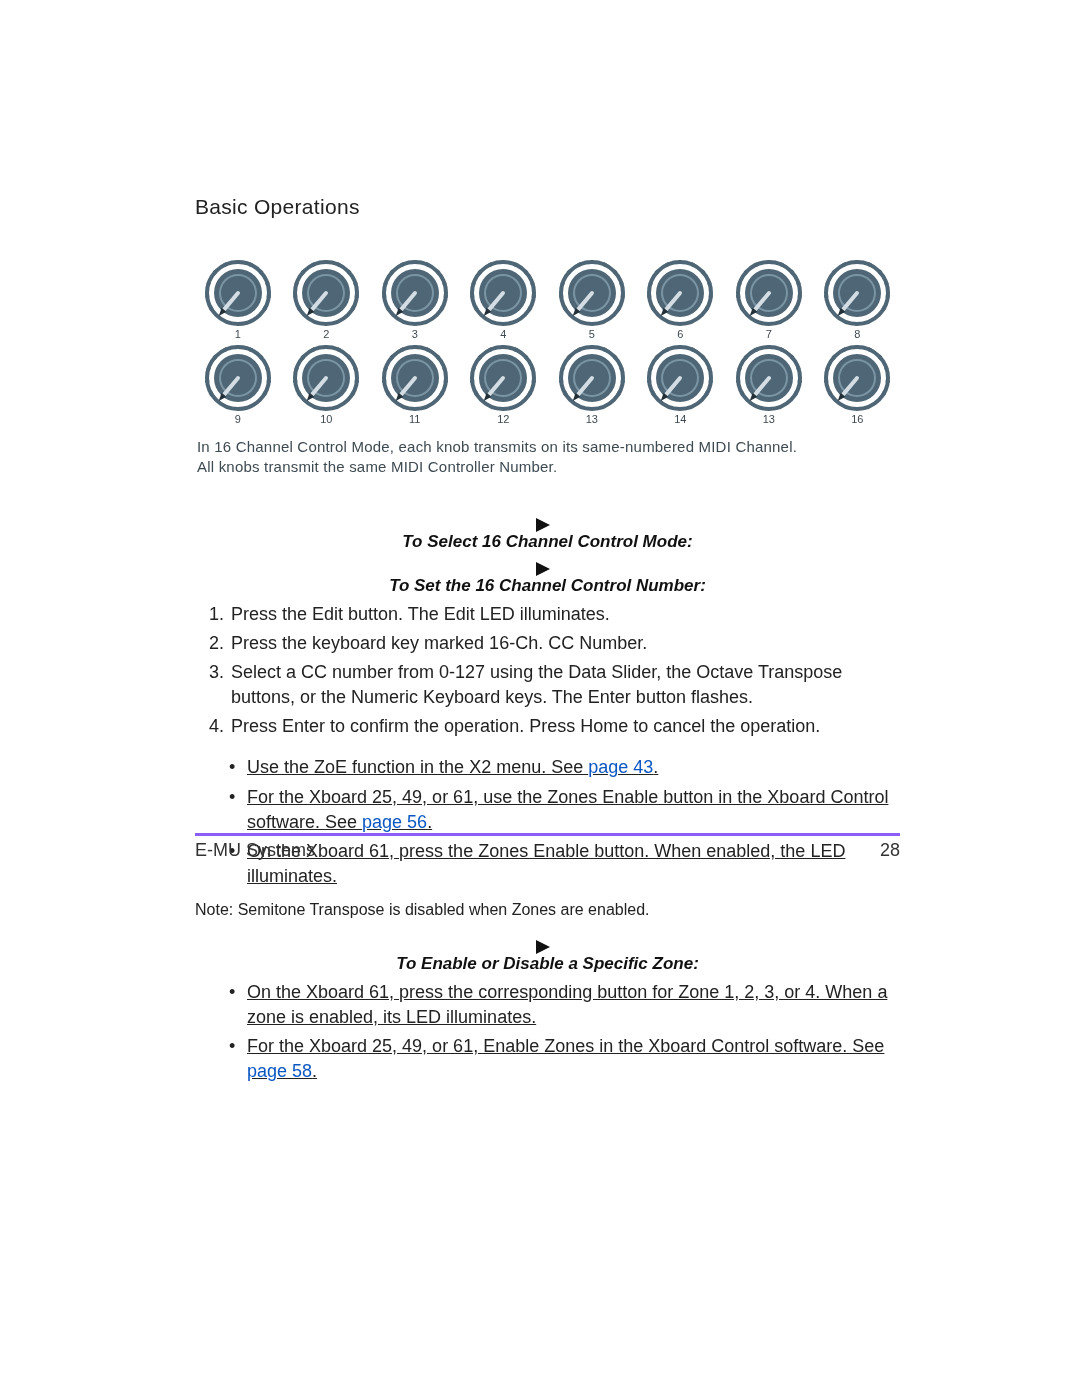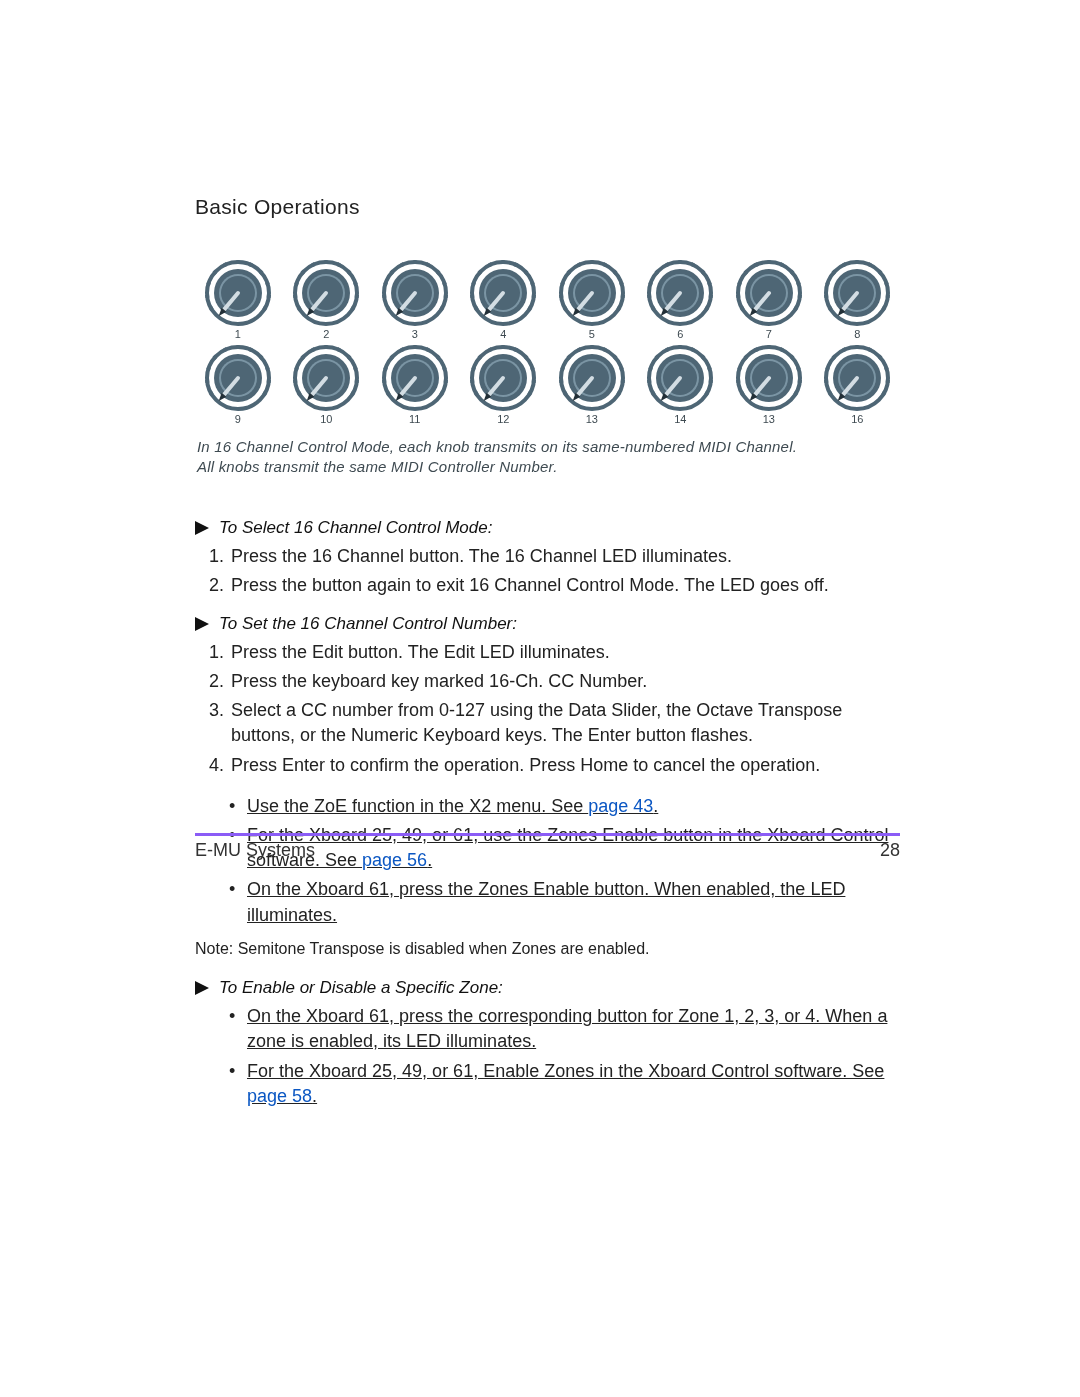--- a/index.html
+++ b/index.html
@@ -5,22 +5,22 @@
   * { box-sizing: border-box; margin: 0; padding: 0; }
   html, body { width: 1080px; height: 1397px; background: #fff; font-family: "Helvetica Neue", Arial, sans-serif; color: #222; }
   .page { width: 1080px; height: 1096px; position: relative; padding: 195px 180px 0 195px; }
   .section-title { font-size: 21px; font-weight: 400; margin-bottom: 40px; letter-spacing: 0.3px; }
   .knobs-figure { margin: 0 0 10px 0; }
   .knob-row { display: flex; gap: 3px; margin-bottom: 2px; }
   .knob-row.row2 { padding-left: 0; margin-top: 4px; }
   .knob-cell { width: 87px; text-align: center; }
   .knob-svg { display: block; margin: 0 auto; }
   .knob-num { font-size: 11px; color: #3e4a51; margin-top: 1px; display: block; }
-  .caption { font-size: 15px; font-style: italic; color: #3e4a51; line-height: 1.35; margin: 12px 0 40px 2px; letter-spacing: 0.2px; }
-  .proc-heading { font-size: 17px; font-weight: 400; font-style: italic; color: #111; margin: 10px 0 6px 0; display: flex; align-items: center; }
+  .caption { font-size: 15px; color: #3e4a51; line-height: 1.35; margin: 12px 0 40px 2px; letter-spacing: 0.2px; }
+  .proc-heading { font-size: 17px; font-weight: 700; font-style: italic; color: #111; margin: 10px 0 6px 0; display: flex; align-items: center; flex-direction: column; }
   .proc-heading .tri { margin-right: 8px; flex: none; }
   .proc-heading .txt { }
   ol.proc { list-style: decimal; margin: 0 0 16px 34px; font-size: 18px; line-height: 1.4; }
   ol.proc li { margin: 4px 0; padding-left: 2px; }
   ul.proc { list-style: none; margin: 0 0 10px 34px; font-size: 18px; line-height: 1.4; }
   ul.proc li { margin: 4px 0; padding-left: 18px; position: relative; text-decoration: underline; }
   ul.proc li::before { content: "•"; position: absolute; left: 0; top: 0; }
   .note { font-size: 16px; margin: 6px 0 18px 0; line-height: 1.4; }
   .h2 { font-size: 29px; font-weight: 700; font-style: italic; color: #111; margin: 34px 0 8px 0; letter-spacing: 0.3px; }
   a.ref { color: #0b57c3; text-decoration: none; }
@@ -415,24 +415,20 @@
   </div>
 
   <div class="proc-heading">
     <span class="tri">
         <svg width="16" height="14" viewBox="0 0 16 14">
           <polygon points="0,0 0,14 14,7" fill="#111"></polygon>
         </svg>
       </span>
     <span class="txt">To Select 16 Channel Control Mode:</span>
   </div>
-  <ol class="proc" id="proc1-list">
-      <li>Press the 16 Channel button. The 16 Channel LED illuminates.</li>
-      <li>Press the button again to exit 16 Channel Control Mode. The LED goes off.</li>
-    </ol>
 
   <div class="proc-heading">
     <span class="tri">
         <svg width="16" height="14" viewBox="0 0 16 14">
           <polygon points="0,0 0,14 14,7" fill="#111"></polygon>
         </svg>
       </span>
     <span class="txt">To Set the 16 Channel Control Number:</span>
   </div>
   <ol class="proc" id="proc2-list">

